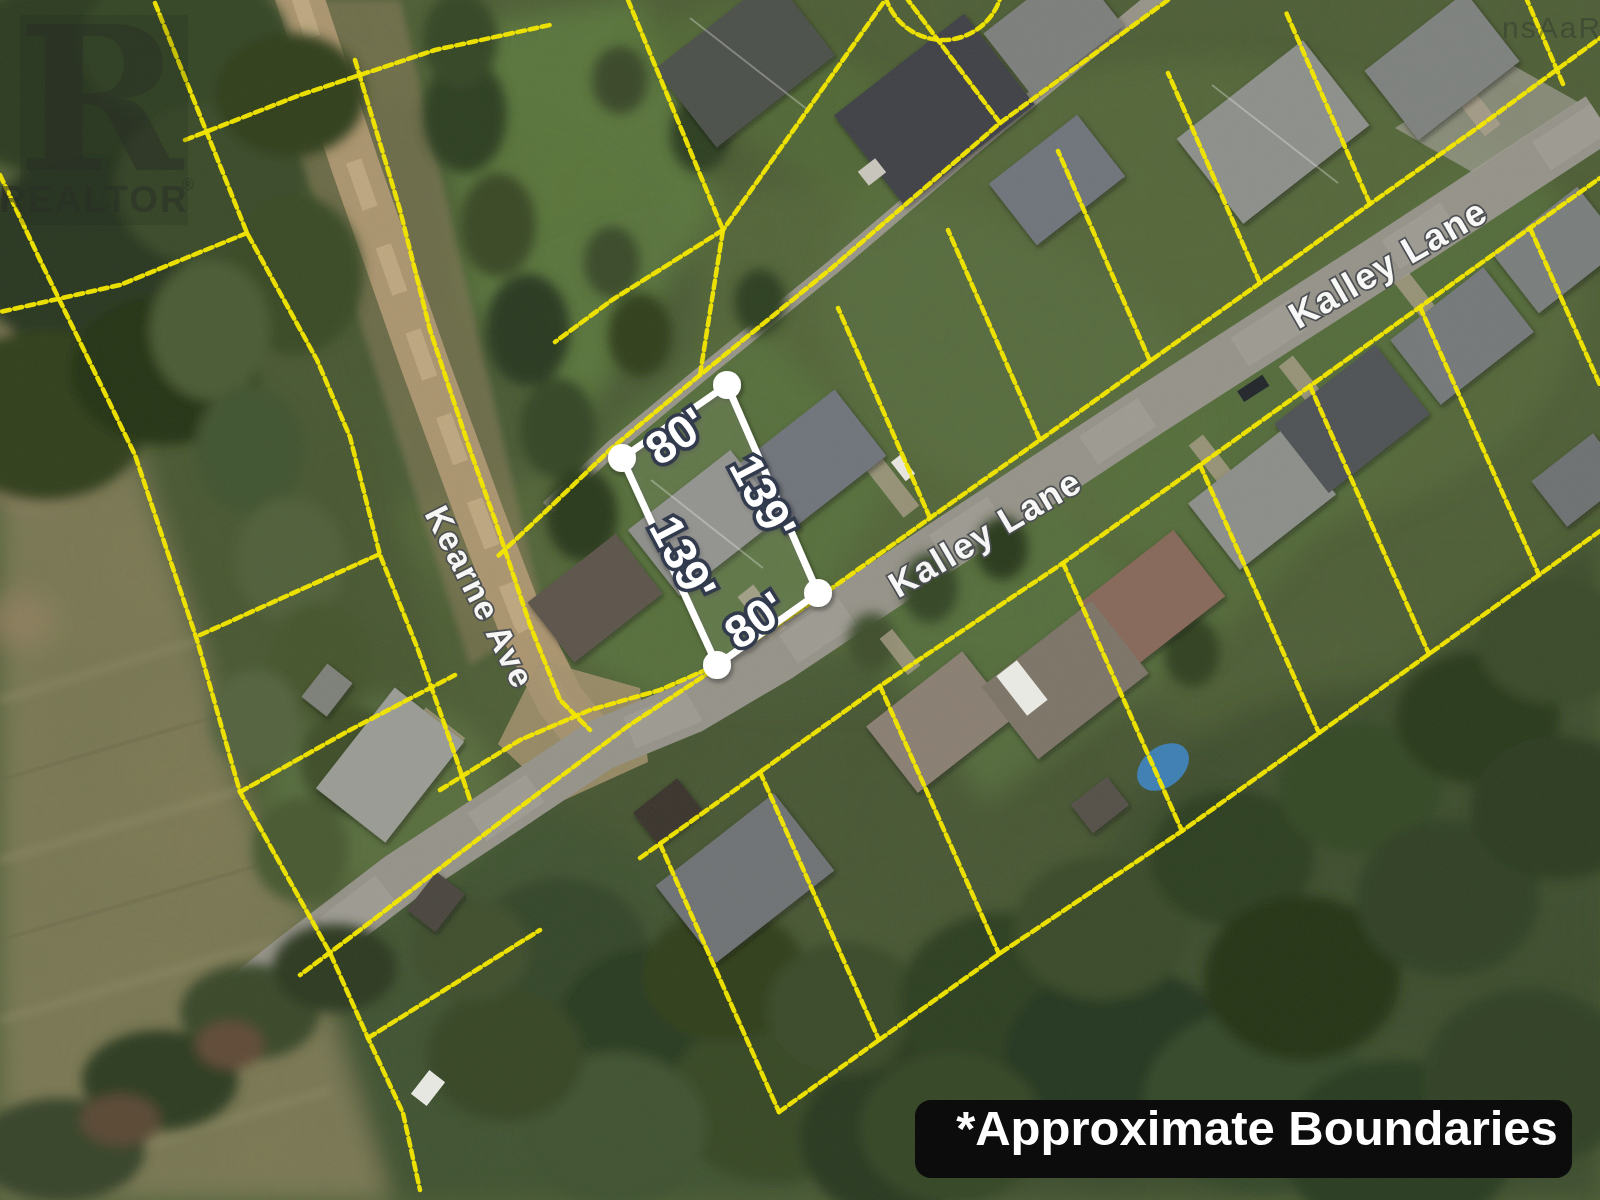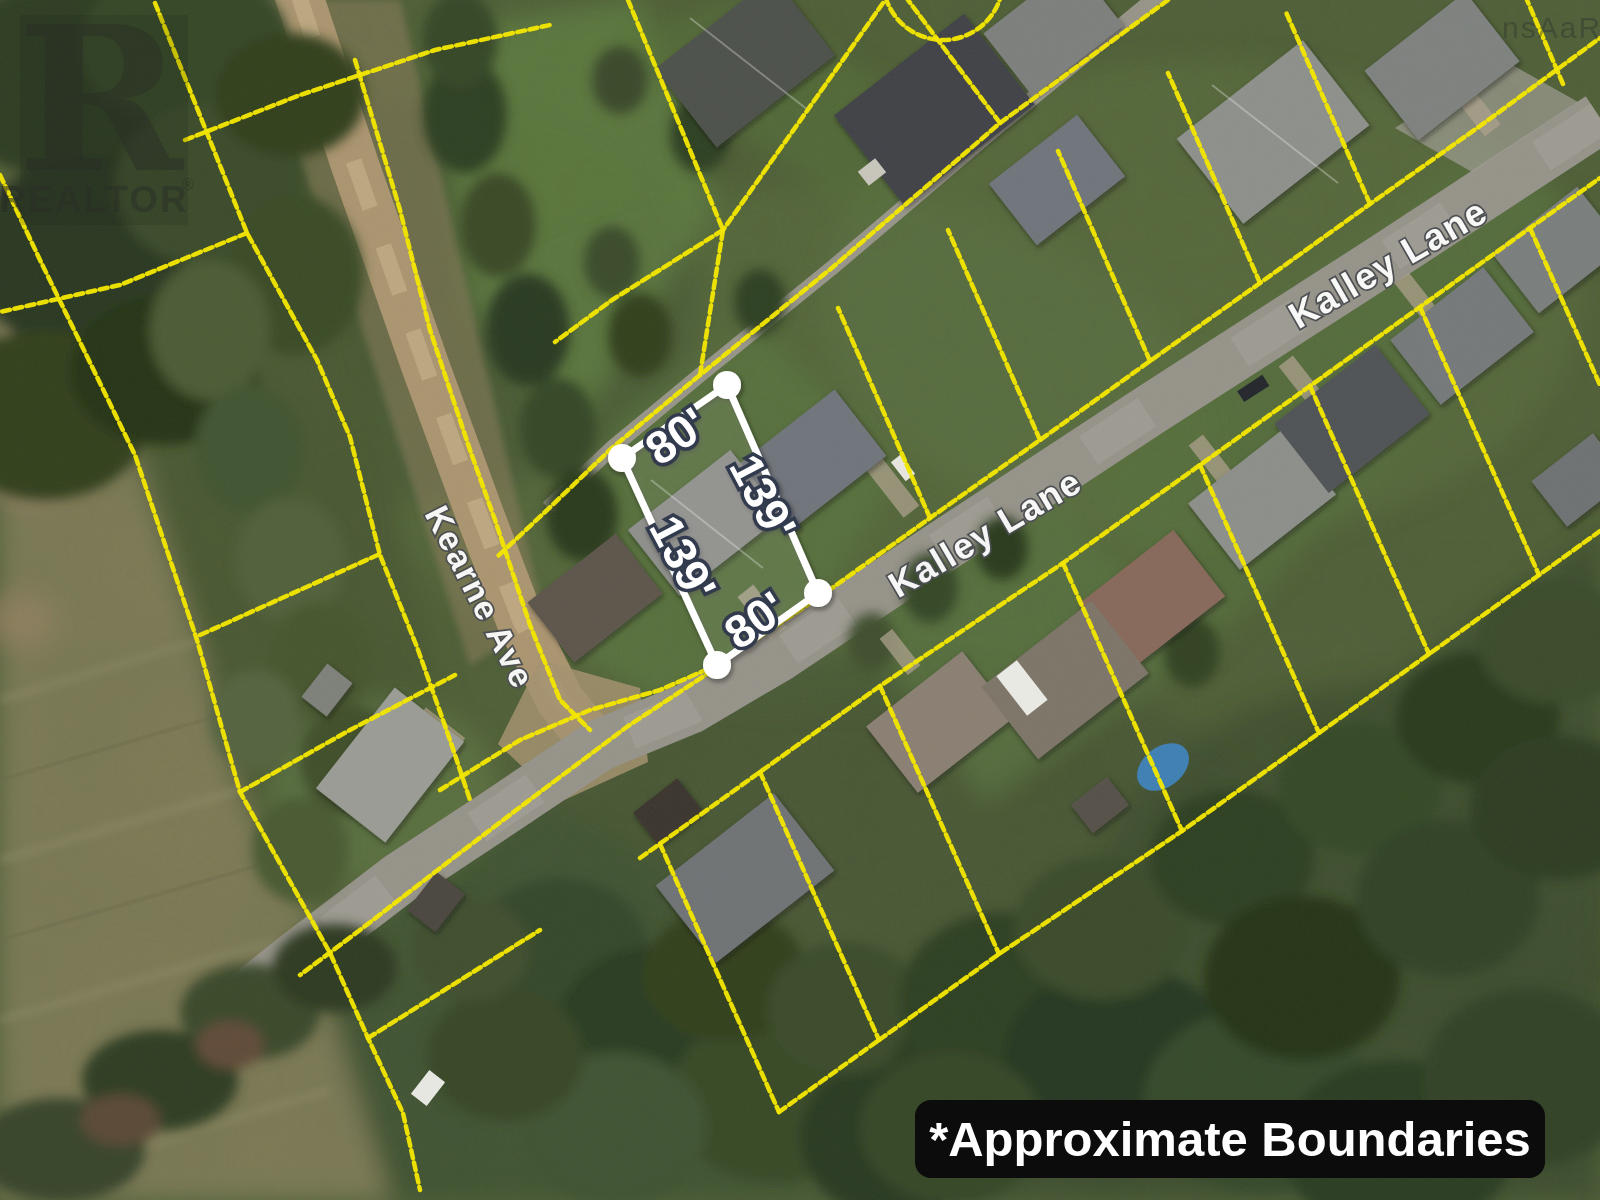--- a/index.html
+++ b/index.html
@@ -12,22 +12,22 @@
               stroke-linejoin:round;}
   .corner-dot{fill:var(--highlight-white,#fff);}
   .dim-label{font-family:"Liberation Sans",sans-serif;font-weight:bold;font-size:46px;
              fill:var(--highlight-white,#fff);stroke:var(--label-outline,#333b4e);
              stroke-width:7px;paint-order:stroke;text-anchor:middle;}
   .street-label{font-family:"Liberation Sans",sans-serif;font-weight:bold;
                 fill:#fbfbfb;stroke:#4c4f52;stroke-width:3.5px;paint-order:stroke;
                 text-anchor:middle;letter-spacing:1.5px;opacity:.97;}
   .banner{position:absolute;left:915px;top:1100px;width:630px;height:78px;
           background:var(--banner-bg,#0c0c0c);border-radius:16px;
-          display:flex;align-items:center;justify-content:center;
-          color:var(--banner-text,#fff);font-size:49px;font-weight:bold;white-space:nowrap;}
+          display:flex;align-items:flex-start;justify-content:center;
+          color:var(--banner-text,#fff);font-size:49px;font-weight:bold;white-space:nowrap;padding-left:27px;}
   .realtor{font-family:"DejaVu Serif",serif;}
 </style>
 </head>
 <body>
 
 <div class="canvas">
 <svg viewBox="0 0 1600 1200" width="1600" height="1200">
   <defs>
     <filter id="soft" x="-40%" y="-40%" width="180%" height="180%">
           <feGaussianBlur stdDeviation="6"></feGaussianBlur>

